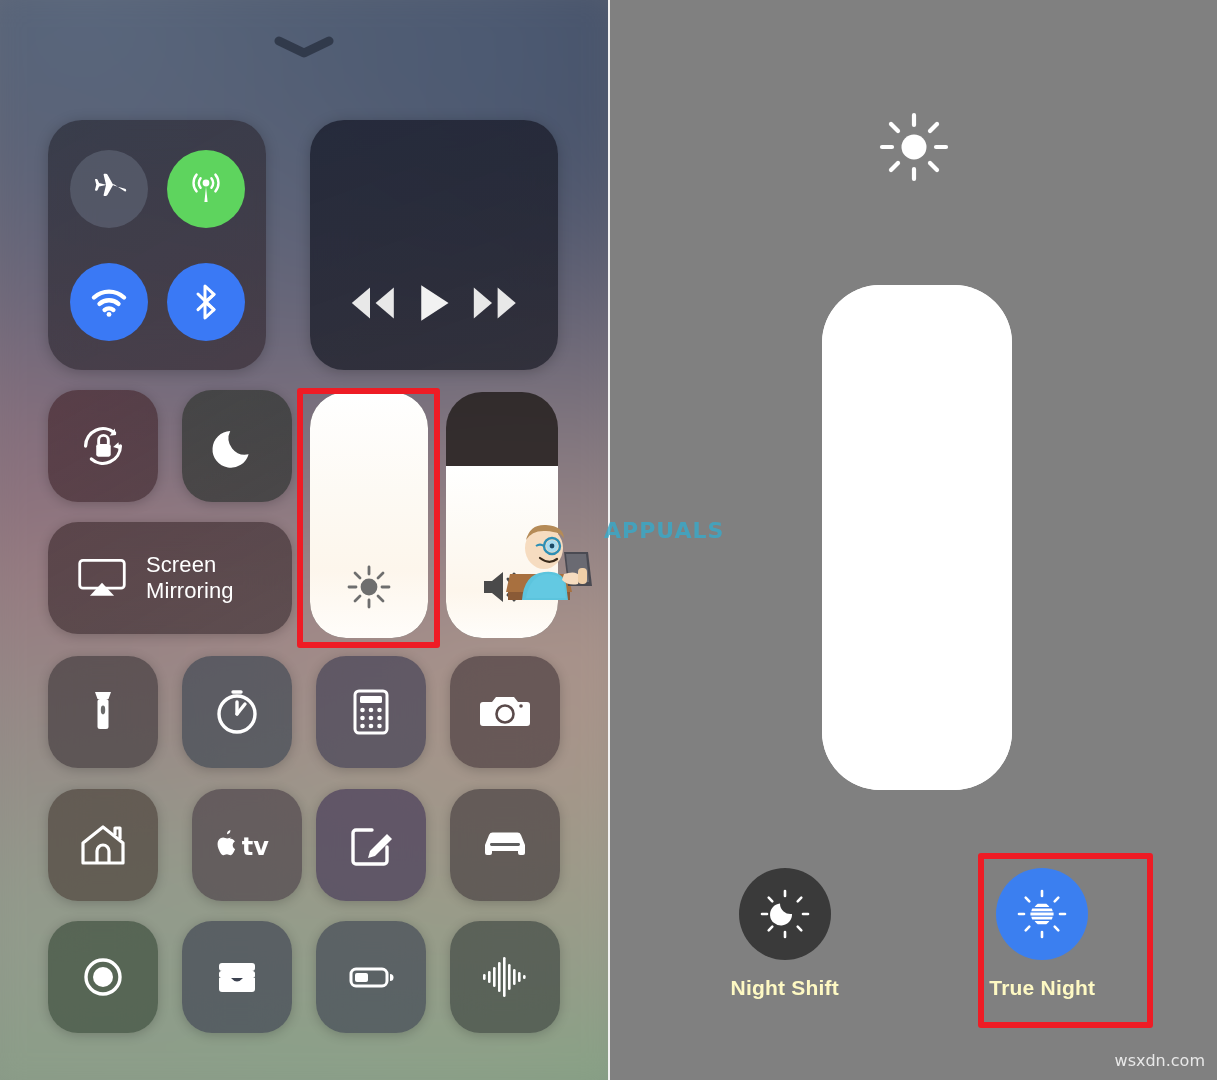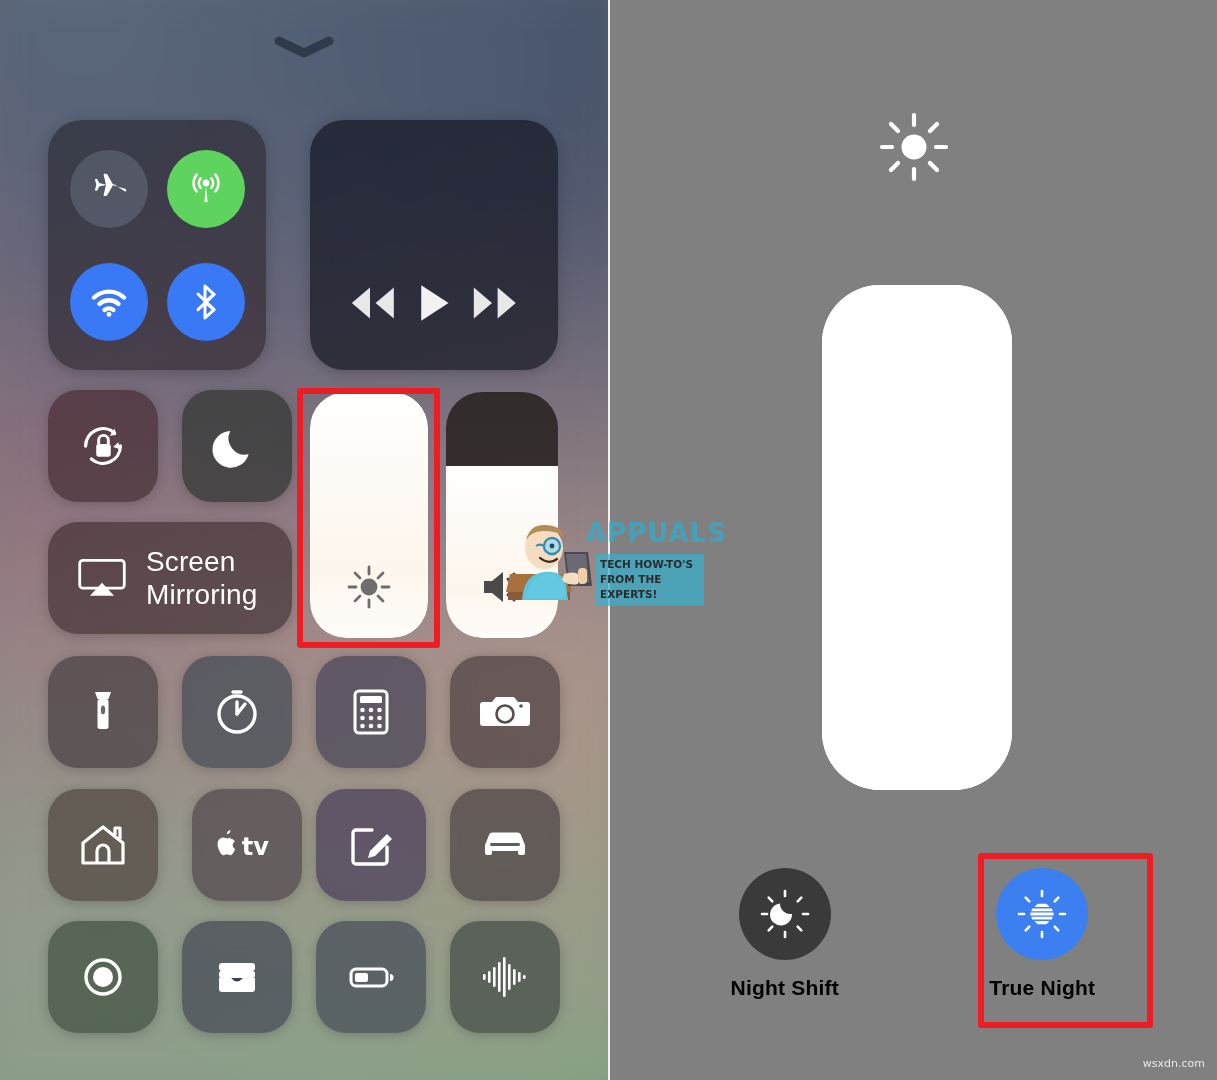--- a/index.html
+++ b/index.html
@@ -96,21 +96,21 @@
   .tile.dnd      { left: 182px; top: 390px; width: 110px; height: 112px;
                    background: linear-gradient(150deg, rgba(52,56,52,.74), rgba(46,50,48,.7)); }
 
   .tile.mirroring {
     left: 48px; top: 522px; width: 244px; height: 112px;
     justify-content: flex-start; gap: 18px; padding-left: 28px;
     background: linear-gradient(150deg, rgba(68,48,52,.7), rgba(60,48,52,.66));
   }
   .tile.mirroring svg { width: 52px; height: 52px; flex: 0 0 auto; }
   .mirroring-label {
-    color: #fff; font-size: 28px; line-height: 1.18; font-weight: 400;
+    color: #fff; font-size: 22px; line-height: 1.18; font-weight: 400;
     white-space: pre-line; letter-spacing: .1px;
   }
 
   
   .slider {
     position: absolute;
     border-radius: 36px;
     overflow: hidden;
     background: rgba(30,24,22,.78);
     display: flex; align-items: flex-end; justify-content: center;
@@ -177,47 +177,47 @@
     width: 170px;
   }
   .toggle-circle {
     width: 92px; height: 92px; border-radius: 50%;
     display: flex; align-items: center; justify-content: center;
   }
   .toggle-circle.off { background: #3a3a3a; }
   .toggle-circle.on  { background: #3b7ff0; }
   .toggle-circle svg { width: 52px; height: 52px; }
   .toggle-label {
-    color: #000000; font-size: 21px; font-weight: bold; letter-spacing: .2px;
+    color: #fef9c3; font-size: 21px; font-weight: bold; letter-spacing: .2px;
   }
 
   
   .watermark {
     position: absolute; left: 492px; top: 512px;
     width: 216px; height: 88px; z-index: 12; pointer-events: none;
   }
   .wm-brand {
-    position: absolute; left: 94px; top: 6px;
-    font-size: 26px; font-weight: bold; letter-spacing: 1px;
+    position: absolute; left: 112px; top: 6px;
+    font-size: 22px; font-weight: bold; letter-spacing: 1px;
     color: rgba(56,168,200,.82);
     font-family: "DejaVu Sans", sans-serif;
   }
   .wm-tag {
     position: absolute; left: 104px; top: 42px;
     width: 108px;
     background: rgba(56,176,205,.72);
     color: #2b2b2b; font-size: 10.5px; font-weight: bold;
     line-height: 1.45; padding: 3px 4px;
     font-family: "DejaVu Sans", sans-serif;
   }
   .wm-guy { position: absolute; left: 0; top: 0; width: 120px; height: 88px; }
 
   .site-credit {
     position: absolute; right: 12px; bottom: 10px;
-    color: #e8e8e8; font-size: 11px; z-index: 12;
+    color: #e8e8e8; font-size: 16px; z-index: 12;
     font-family: "DejaVu Sans", sans-serif;
   }
 </style>
 </head>
 <body>
 
 <div class="screen">
 
   <div class="left-panel">
     <div class="wallpaper"></div>
@@ -531,19 +531,17 @@
       <path d="M34 28 q4-16 20-15 q18 1 18 14 q-2-7-18-8 q-14-1-20 9z" fill="#b58b57"></path>
       <circle cx="60" cy="34" r="8" fill="none" stroke="#2d8fb5" stroke-width="2.4"></circle>
       <circle cx="60" cy="34" r="6" fill="#a8dcf0"></circle>
       <circle cx="60" cy="34" r="2.4" fill="#1c4a66"></circle>
       <path d="M44 34 a7 7 0 0 1 8 0" fill="none" stroke="#2d8fb5" stroke-width="2"></path>
       <path d="M48 46 q9 7 17 1" fill="none" stroke="#3a2a1a" stroke-width="2.2" stroke-linecap="round"></path>
       <path d="M72 62 q12-4 16 2 l-2 8 q-10 2-16-4z" fill="#f6dcc0"></path>
       <rect x="86" y="56" width="9" height="16" rx="4" fill="#f0cfa8"></rect>
     </svg>
     <div class="wm-brand">APPUALS</div>
-    <div class="wm-tag">TECH HOW-TO'S FROM
-THE EXPERTS!</div>
   </div>
 
   <div class="site-credit">wsxdn.com</div>
 
 </div>
 
 </body></html>

